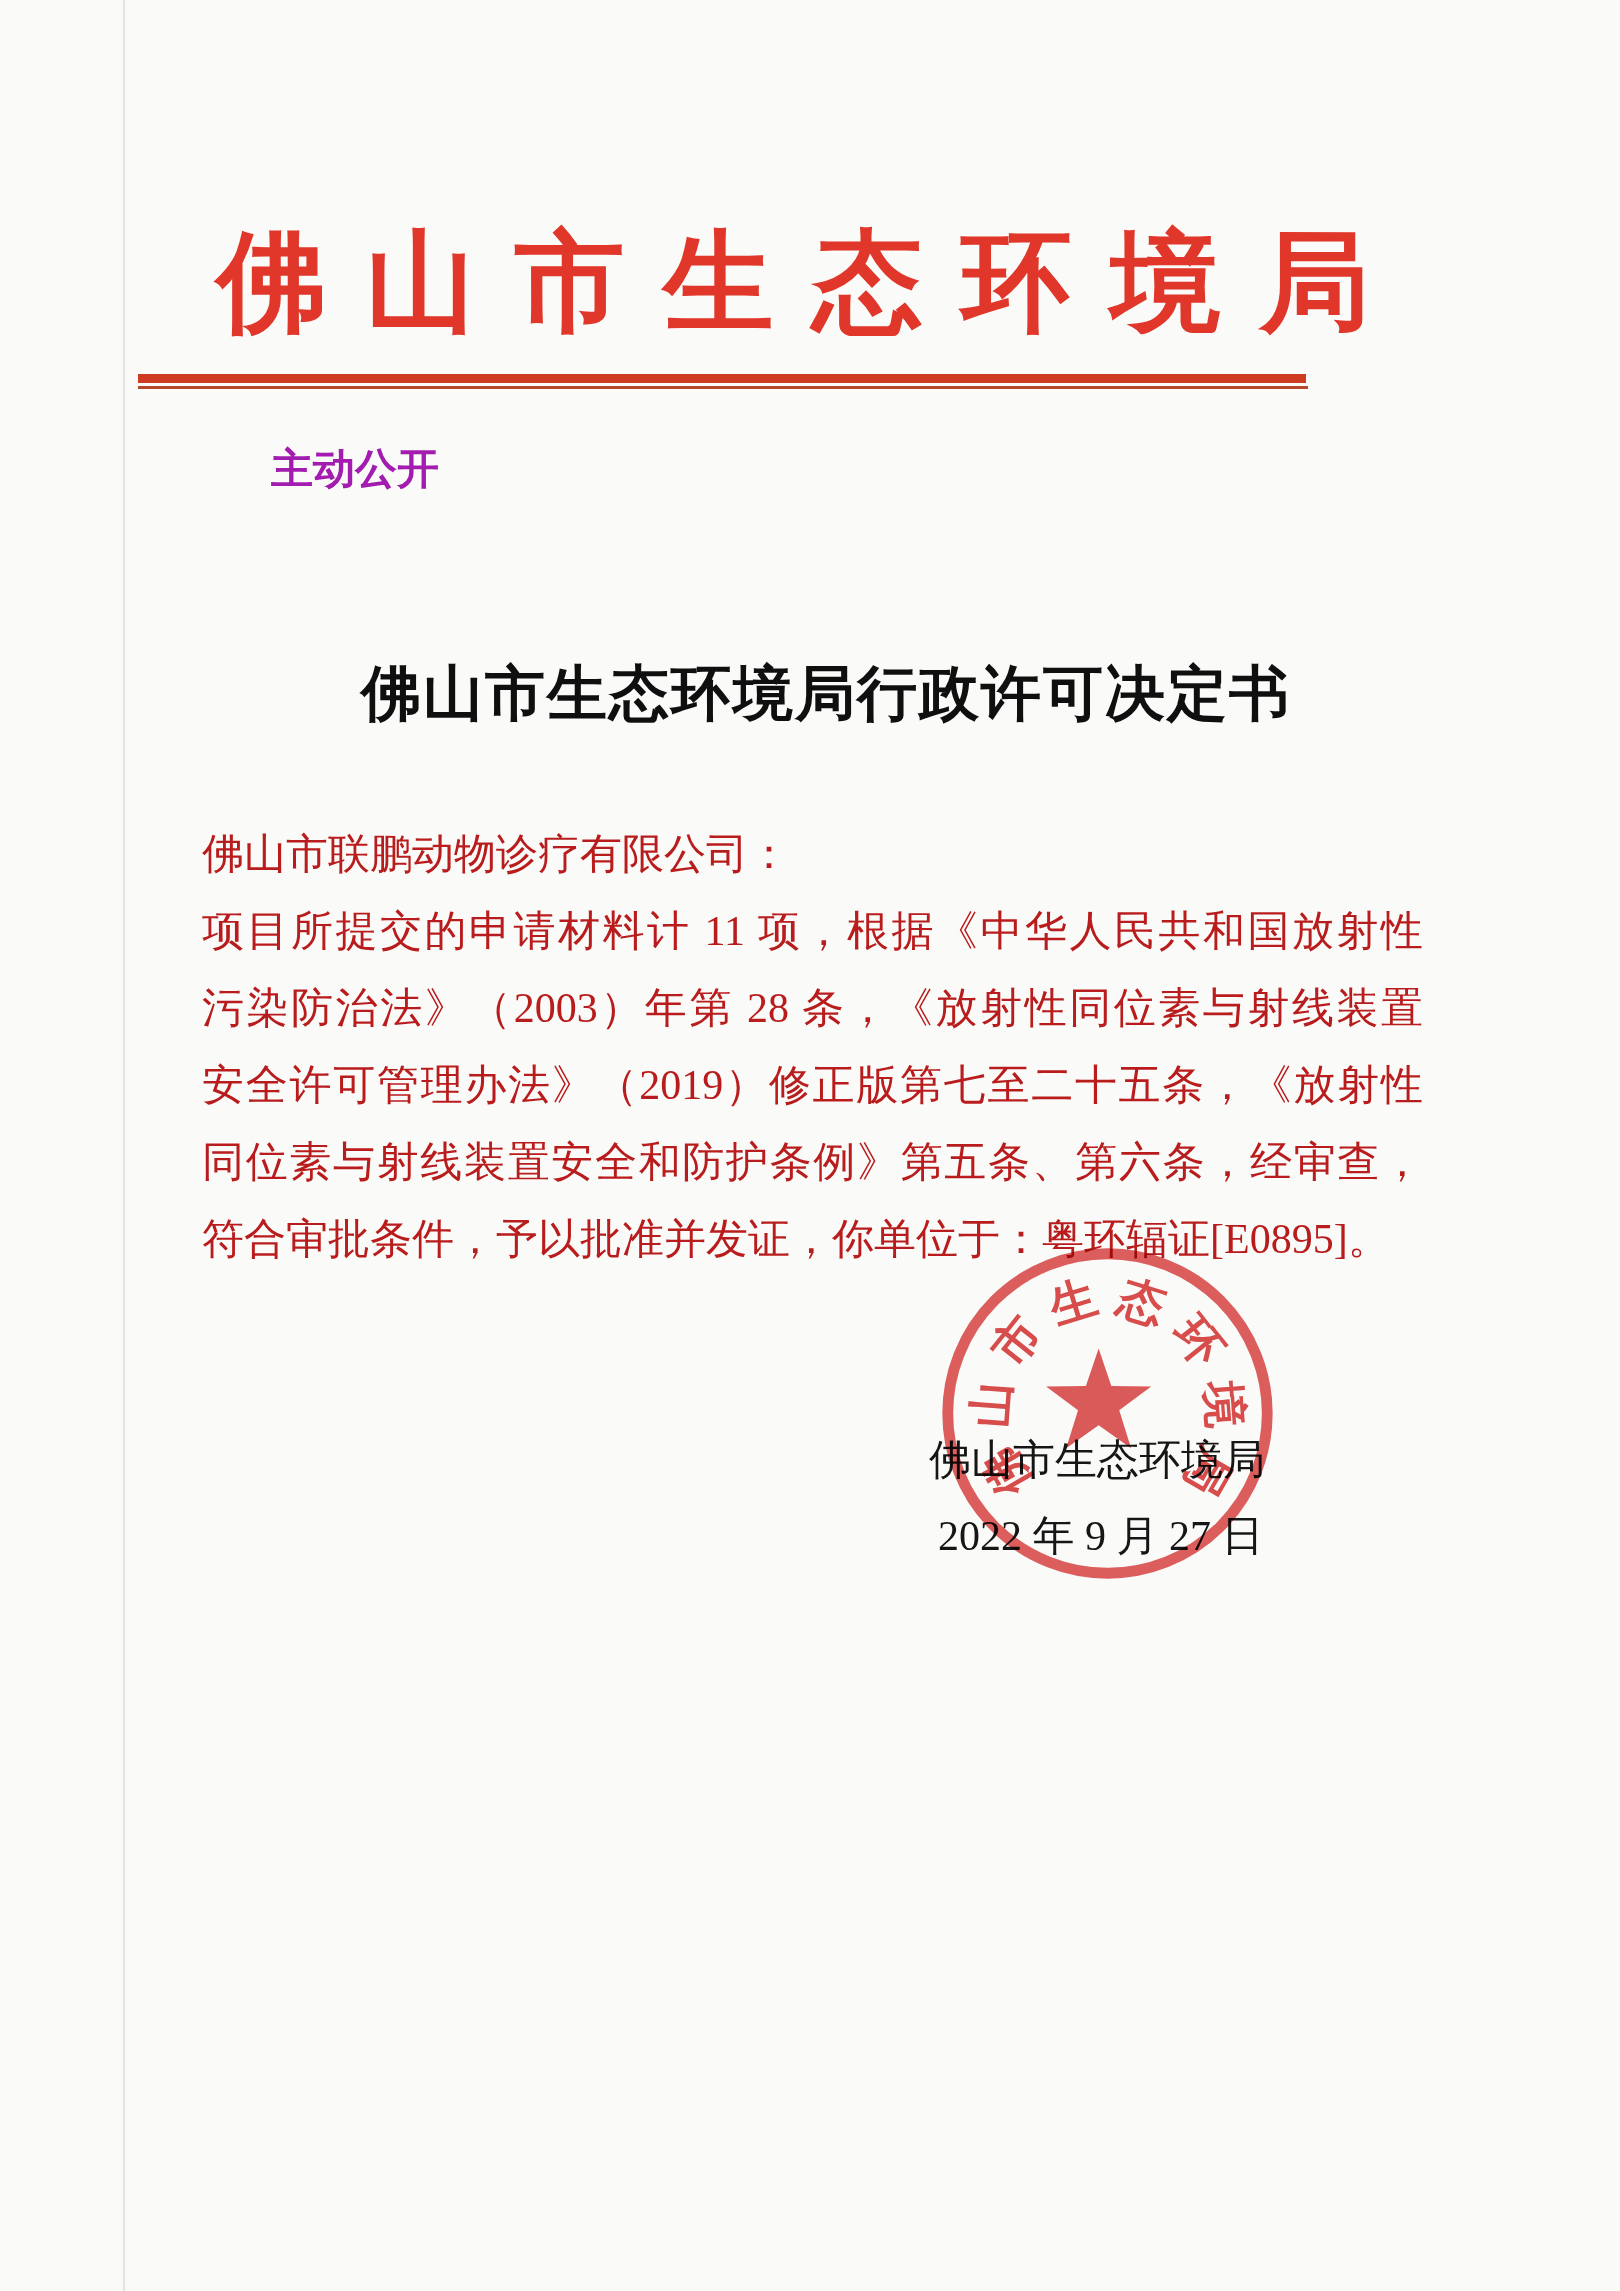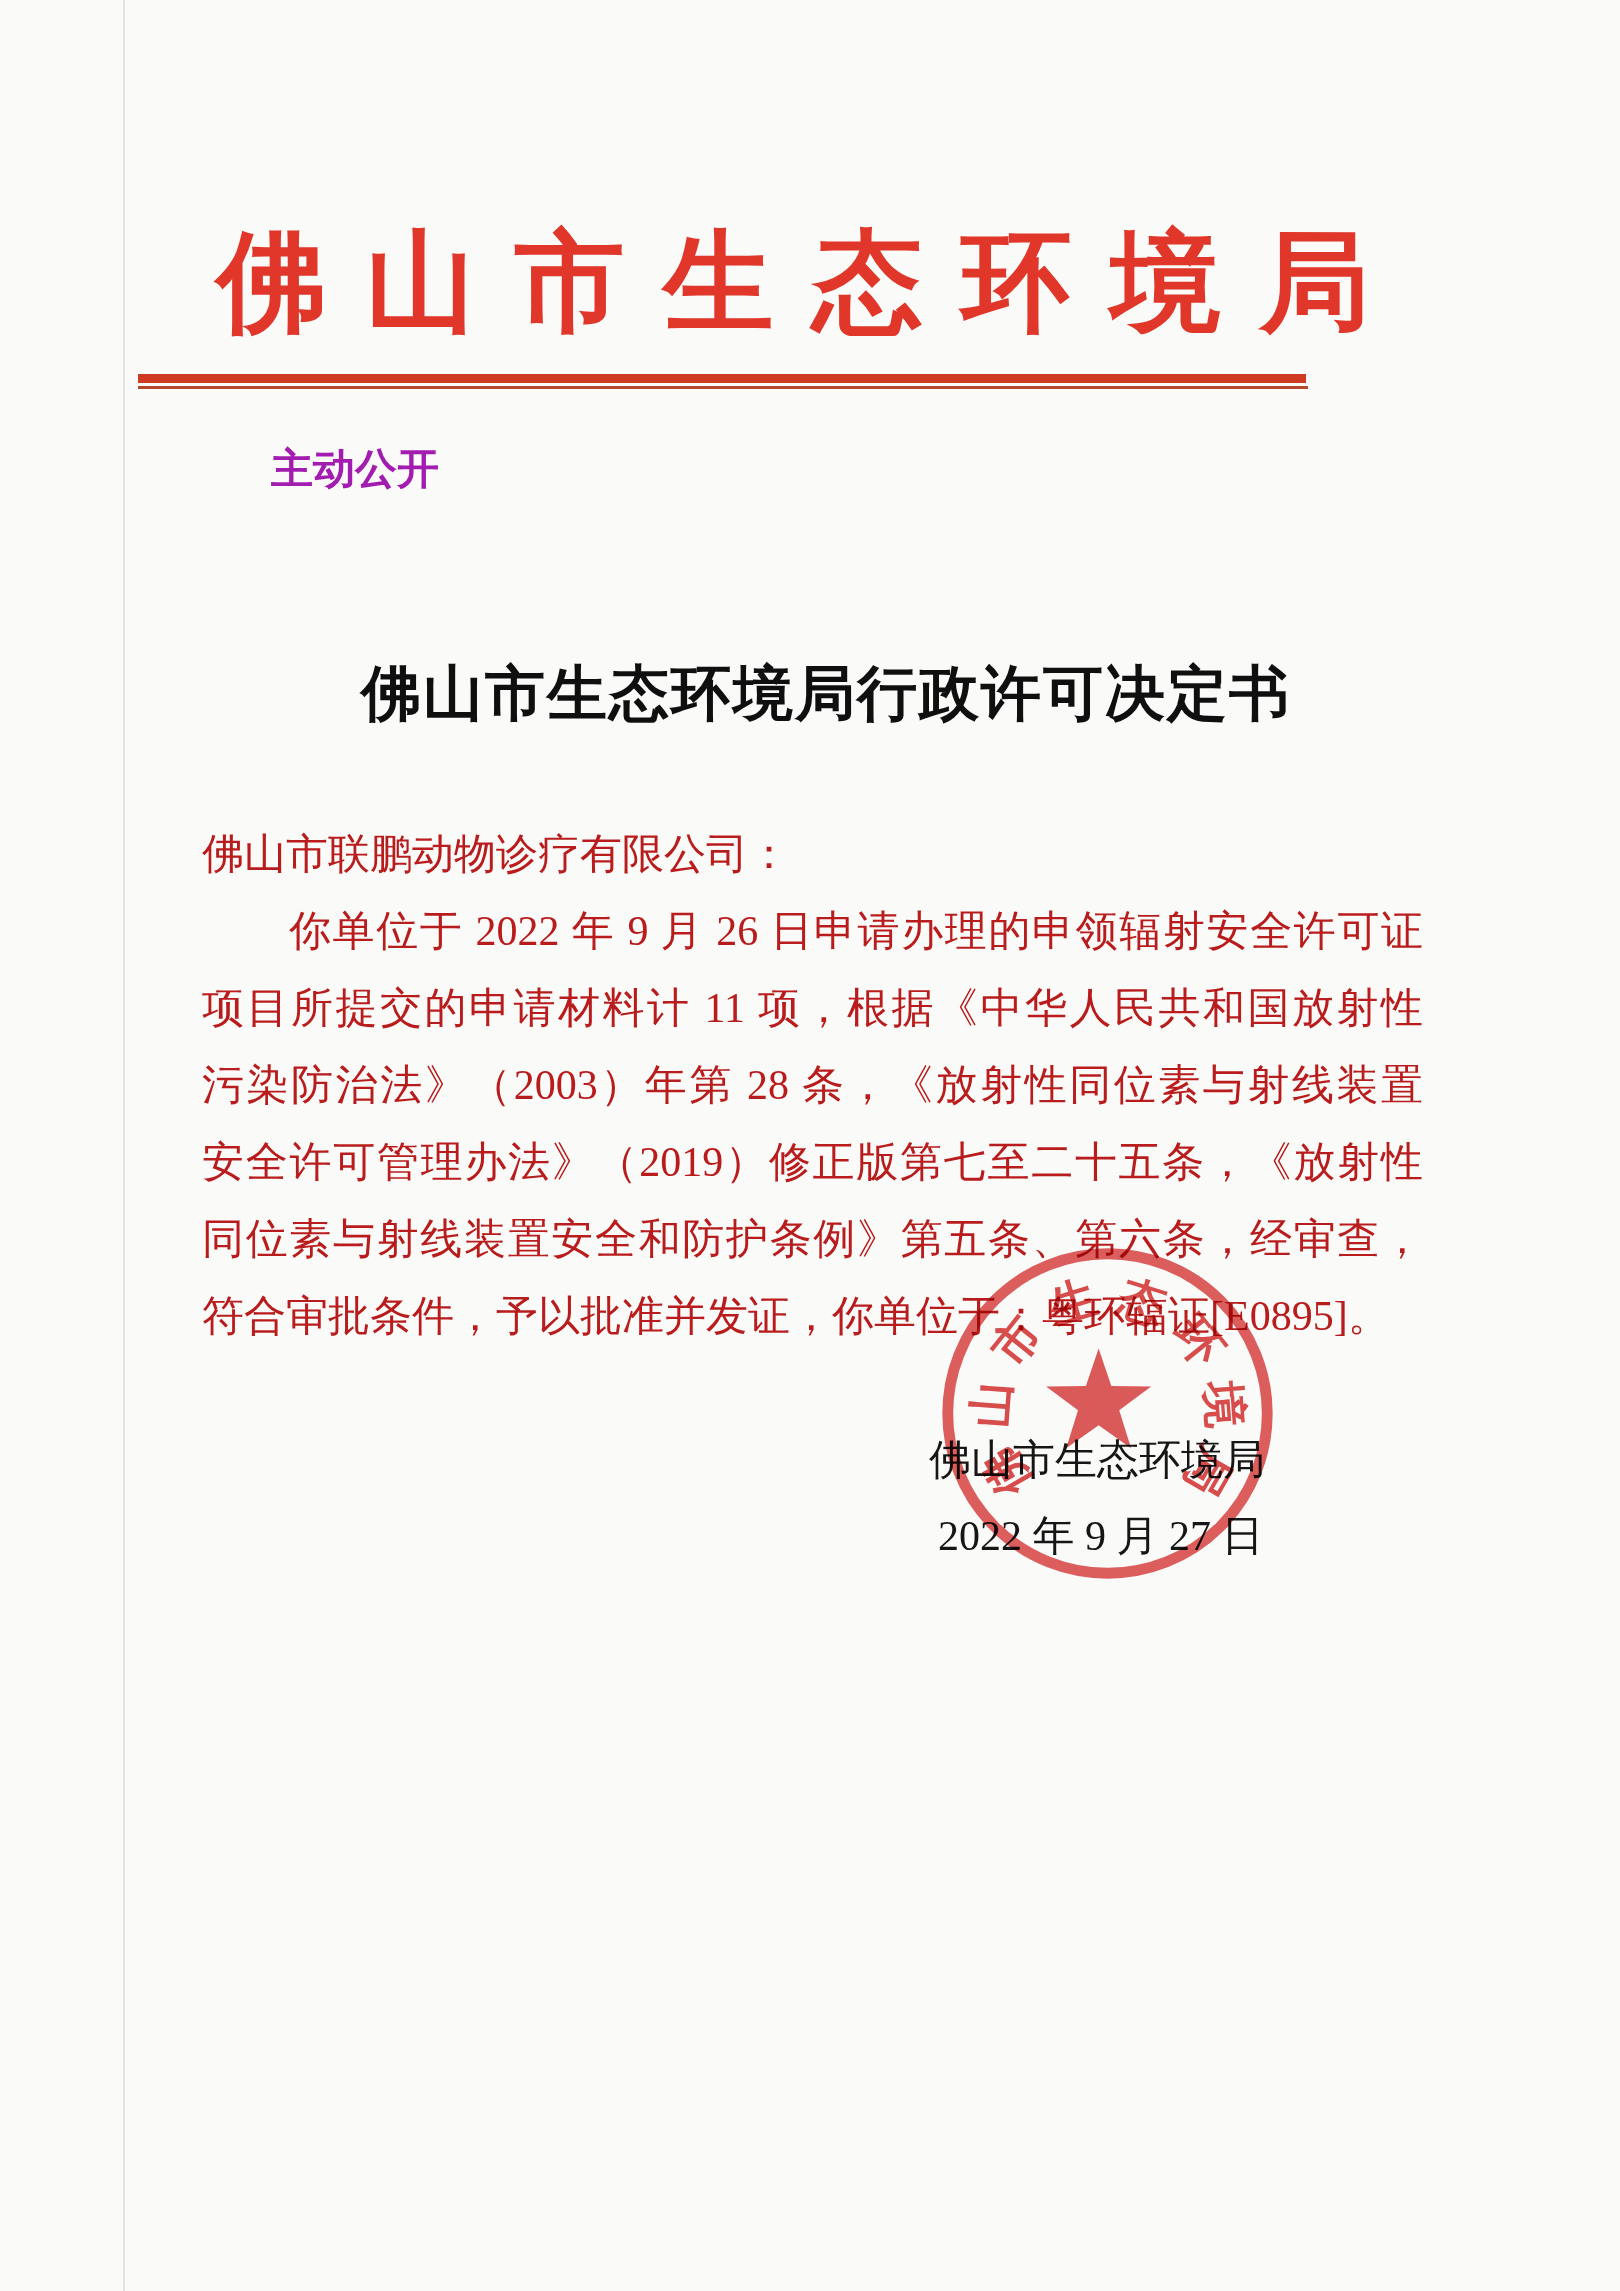--- a/index.html
+++ b/index.html
@@ -154,21 +154,20 @@
   <div class="rule-thin"></div>
 
   <div class="meta-row">
     <span class="disclosure">主动公开</span>
   </div>
 
   <h1 class="doc-title">佛山市生态环境局行政许可决定书</h1>
 
   <div class="body-text">
     <div class="line">佛山市联鹏动物诊疗有限公司：</div>
-    <div class="line just indent">你单位于 2022 年 9 月 26 日申请办理的申领辐射安全许可证</div>
     <div class="line just">项目所提交的申请材料计 11 项，根据《中华人民共和国放射性</div>
     <div class="line just">污染防治法》（2003）年第 28 条，《放射性同位素与射线装置</div>
     <div class="line just">安全许可管理办法》（2019）修正版第七至二十五条，《放射性</div>
     <div class="line just">同位素与射线装置安全和防护条例》第五条、第六条，经审查，</div>
     <div class="line">符合审批条件，予以批准并发证，你单位于：粤环辐证[E0895]。</div>
   </div>
 
   <div class="signature">
     <div class="sig-org">佛山市生态环境局</div>
     <div class="sig-date">2022 年 9 月 27 日</div>

